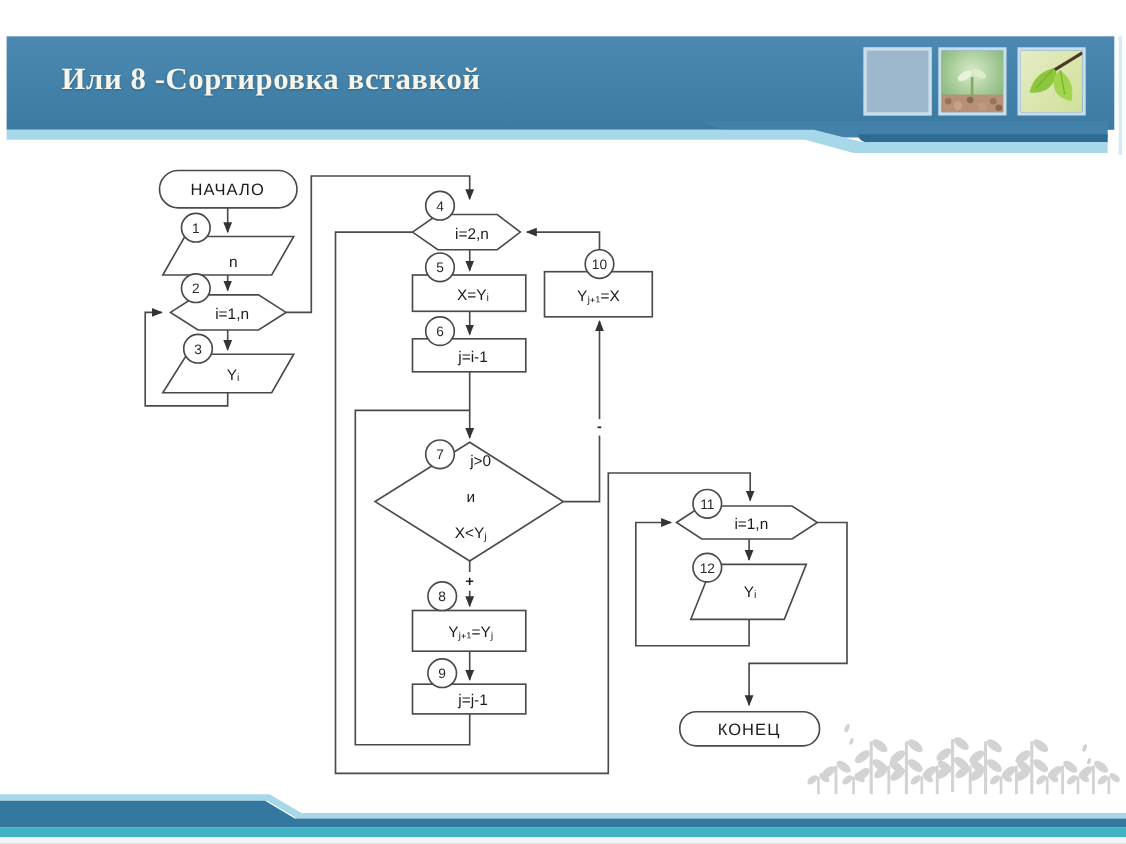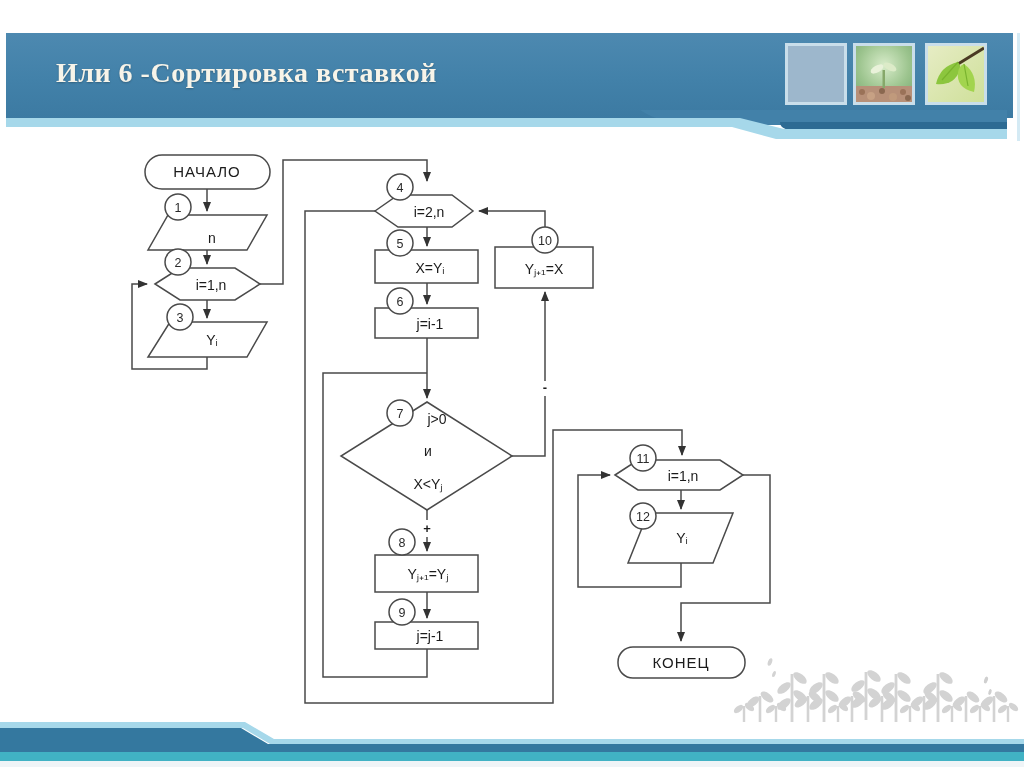--- a/index.html
+++ b/index.html
@@ -34,21 +34,21 @@
   .chart .shape{ fill:#ffffff; stroke:#4a4a4a; stroke-width:1.5; }
   .chart .wire{ fill:none; stroke:#4a4a4a; stroke-width:1.5; }
 </style>
 </head>
 <body>
 
 <div class="slide">
 
   <div class="hatch-strip"></div>
   <div class="title-bar">
-    <div class="title-text">Или 6 -Сортировка вставкой</div>
+    <div class="title-text">Или 8 -Сортировка вставкой</div>
   </div>
   <div class="right-edge-line"></div>
 
   <svg class="swoosh" width="1024" height="50" viewBox="0 0 1024 50">
     <path d="M640,0 H1007 V15 H704 Q662,15 640,0 Z" fill="#4281A9"></path>
     <path d="M780,12 H1007 V20 H794 Q780,20 780,12 Z" fill="#2D6B93"></path>
     <path d="M6,8 H740 L784,19 H1007 V29 H776 L732,17 H6 Z" fill="#A6D8EA"></path>
   </svg>
 
   <div class="thumb" style="left:785px; background:#9db7cc;"></div>

